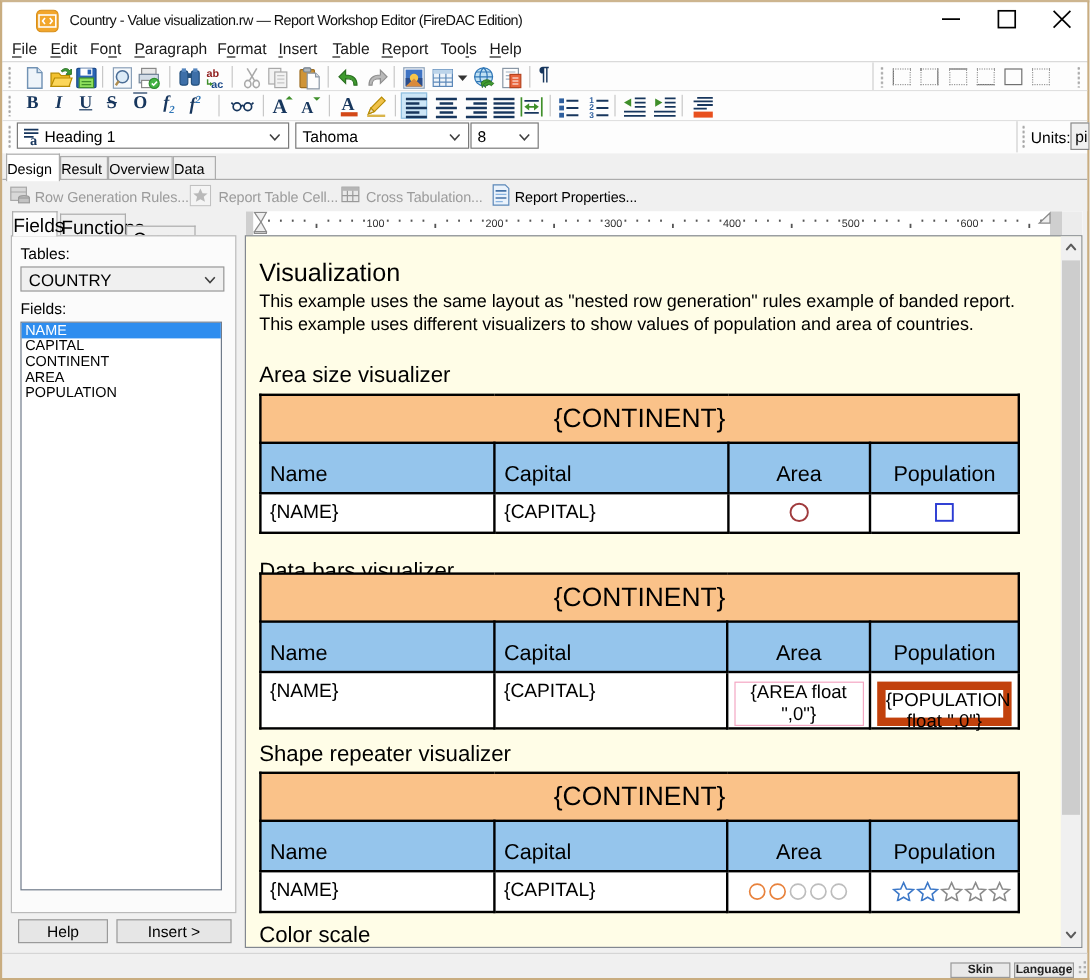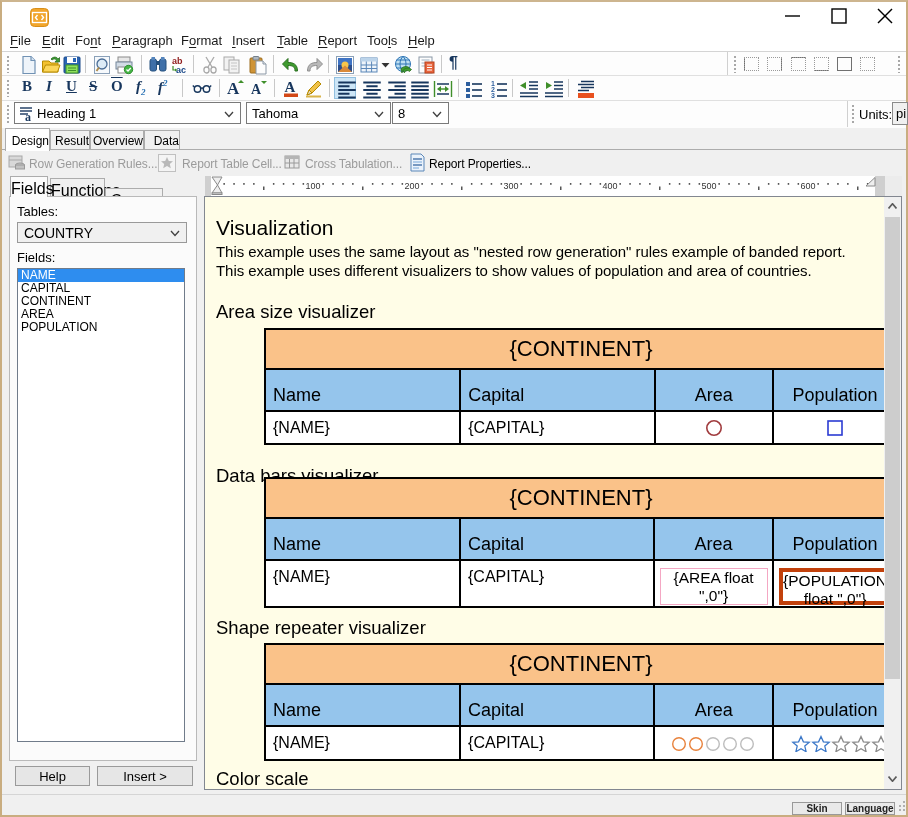--- a/index.html
+++ b/index.html
@@ -18,40 +18,40 @@
 .menubar span.mi { position:absolute; top:3px; }
 
 .tb { position:absolute; left:2px; width:904px; background:#fdfdfd; }
 .sepv { position:absolute; top:3px; width:1px; height:18px; background:#c8c8c8; }
 .grip { position:absolute; width:2px; background-image:radial-gradient(circle, #a8a8a8 1px, transparent 1.1px); background-size:2px 4px; }
 .ticon { position:absolute; width:20px; height:20px; }
 
 .combo { position:absolute; height:22px; background:#fff; border:1px solid #7a7a7a; font-size:13px; color:#000; }
 
 .tabrow { position:absolute; left:2px; top:128px; width:904px; height:22px; background:#f0f0f0; }
-.tab { position:absolute; top:2px; height:20px; background:#f0f0f0; border:1px solid #acacac; border-bottom:none; font-size:12px; text-align:right; color:#000; padding-top:3px; }
+.tab { position:absolute; top:2px; height:20px; background:#f0f0f0; border:1px solid #acacac; border-bottom:none; font-size:12px; text-align:left; color:#000; padding-top:3px; }
 .tab.active { top:0; height:23px; background:#fff; z-index:3; padding-top:5px; }
 .tabline { position:absolute; left:2px; top:149px; width:904px; height:1px; background:#acacac; }
 
 .actionrow { position:absolute; left:2px; top:150px; width:904px; height:26px; background:#f0f0f0; }
 .gray { color:#9b9b9b; }
 
 .lpanel { position:absolute; left:2px; top:176px; width:204px; height:618px; background:#f0f0f0; }
 .ptab { position:absolute; height:20px; background:#f0f0f0; border:1px solid #acacac; border-bottom:none; font-size:16px; text-align:center; padding-top:3px; }
 .ptab.active { background:#fbfbfb; height:22px; z-index:3; }
 .panelbox { position:absolute; left:4px; top:18px; width:193px; height:567px; background:#fbfbfb; border:1px solid #b9b9b9; }
 .btn { position:absolute; height:20px; background:#e6e6e6; border:1px solid #9a9a9a; font-size:13px; text-align:center; padding-top:2px; color:#000; }
 
 .ruler { position:absolute; left:205px; top:176px; width:697px; height:20px; background:#fff; }
 .doc { position:absolute; left:204px; top:196px; width:698px; height:594px; background:#fffde7; border:1px solid #828790; }
 .scroll { position:absolute; right:0; top:0; width:17px; height:592px; background:#f0f0f0; }
 .thumb { position:absolute; left:1px; top:20px; width:15px; height:462px; background:#cdcdcd; }
 
 .dc { position:absolute; left:0; top:0; width:680px; height:592px; overflow:hidden; color:#000; }
-.rtable { position:absolute; left:11px; width:634px; border-collapse:collapse;margin-left:48px; }
+.rtable { position:absolute; left:11px; width:634px; border-collapse:collapse; }
 .rtable td { border:2px solid #000; font-size:18px; padding:0 7px; }
 .rtable .hdr { background:#fac289; text-align:center; font-size:22px; }
 .rtable .bl { background:#95c5ec; padding-top:11px; }
 .rtable .dat { background:#fff; font-size:16px; }
 .sechead { position:absolute; left:11px; font-size:18.5px; color:#000; white-space:nowrap; }
 
 .statusbar { position:absolute; left:2px; top:794px; width:904px; height:21px; background:#f0f0f0; border-top:1px solid #d5d5d5; }
 .sbtn { position:absolute; top:7px; height:13px; background:#e9e9e9; border:1px solid #999; font-size:10px; text-align:center; font-weight:bold; color:#222; }
 u { text-decoration:underline; text-underline-offset:2px; }
 .bdrbox { top:5px; width:15px; height:14px; outline:1px dotted #9a9a9a; outline-offset:-1px; }
@@ -61,20 +61,21 @@
 <body>
 <div class="win"></div>
 
 <div class="titlebar">
   <div class="appicon"><svg width="19" height="19" viewBox="0 0 19 19">
     <rect x="0.5" y="0.5" width="18" height="18" rx="4" fill="#f2a62c" stroke="#d88f1a"></rect>
     <rect x="2.5" y="4.5" width="14" height="10" fill="none" stroke="#fff" stroke-width="1.3"></rect>
     <path d="M7.5 7 L5.5 9.5 L7.5 12" fill="none" stroke="#fff" stroke-width="1.4"></path>
     <path d="M11.5 7 L13.5 9.5 L11.5 12" fill="none" stroke="#fff" stroke-width="1.4"></path>
   </svg></div>
+  <div class="title-text">Country - Value visualization.rw — Report Workshop Editor (FireDAC Edition)</div>
   <svg class="abs" style="left:781px;top:0;width:110px;height:28px" viewBox="0 0 110 28">
     <line x1="2" y1="14" x2="17" y2="14" stroke="#000" stroke-width="1.4"></line>
     <rect x="49" y="7" width="14" height="14" fill="none" stroke="#000" stroke-width="1.4"></rect>
     <line x1="95" y1="7" x2="109" y2="21" stroke="#000" stroke-width="1.4"></line>
     <line x1="109" y1="7" x2="95" y2="21" stroke="#000" stroke-width="1.4"></line>
   </svg>
 </div>
 
 <div class="menubar">
   <span class="mi" style="left:8px"><u>F</u>ile</span>
@@ -590,21 +591,21 @@
       <td class="bl" style="width:119px;text-align:center;">Area</td>
       <td class="bl" style="width:124px;text-align:center;">Population</td>
     </tr>
     <tr>
       <td class="dat" style="height:47px;vertical-align:top;padding-top:7px;">{NAME}</td>
       <td class="dat" style="vertical-align:top;padding-top:7px;">{CAPITAL}</td>
       <td class="dat" style="padding:0;text-align:center;">
               <div style="margin:6px auto 0;width:108px;height:37px;border:1px solid #f4a7c3;font-size:15.5px;line-height:18px;padding-top:0px;">{AREA float<br>",0"}</div>
             </td>
       <td class="dat" style="padding:0;text-align:center;">
-              <div style="margin:6px auto 0;width:112px;height:37px;border:4px solid #c2410c;font-size:15.5px;line-height:18px;padding-top:0px;text-align:center;">{POPULATION<br>float ",0"}</div>
+              <div style="margin:6px auto 0;width:112px;height:37px;border:7px solid #c2410c;font-size:15.5px;line-height:18px;padding-top:0px;text-align:center;">{POPULATION<br>float ",0"}</div>
             </td>
     </tr>
   </tbody>
       </table>
   <div class="sechead" style="top:420px;">Shape repeater visualizer</div>
   <table class="rtable" style="top:446px;">
     <tbody>
           <tr>
             <td class="hdr" colspan="4" style="height:40px;">{CONTINENT}</td>
           </tr>

